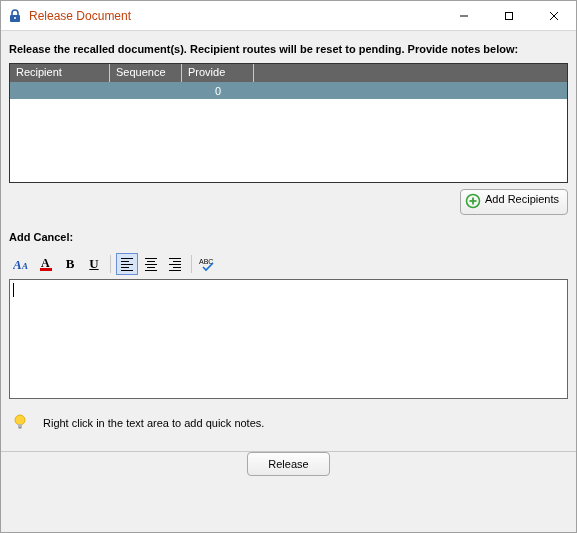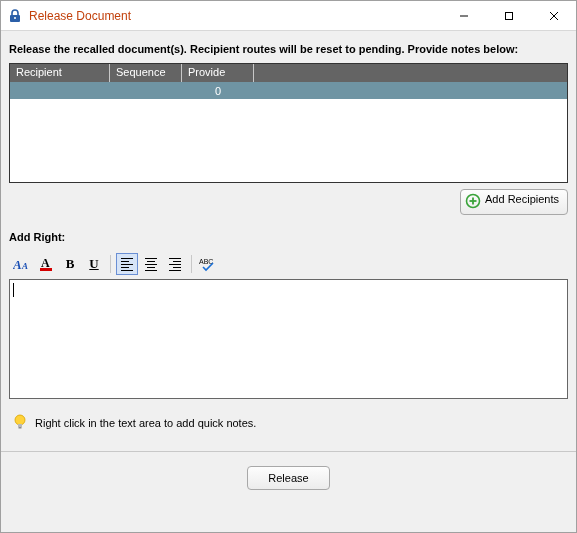--- a/index.html
+++ b/index.html
@@ -128,31 +128,31 @@
     border: 1px solid #666;
     background: #fff;
     height: 120px;
     padding: 2px 3px;
     font-size: 12px;
     color: #000;
   }
   .hint-row {
     display: flex;
     align-items: center;
-    gap: 8px;
+    gap: 16px;
     margin-top: 14px;
     font-size: 11px;
     color: #000;
     padding-left: 4px;
   }
   .hint-row svg { width: 14px; height: 18px; }
   .btn-row {
     border-top: 1px solid #c8c8c8;
     margin: 18px -8px 0 -8px;
-    padding: 14px 0 14px 0;
+    padding: 0 0 14px 0;
     display: flex;
     justify-content: center;
     gap: 10px;
     background: #f0f0f0;
   }
   .dlg-btn {
     background: linear-gradient(#fdfdfd,#ececec);
     border: 1px solid #a8a8a8;
     border-radius: 4px;
     padding: 5px 20px;
@@ -227,21 +227,21 @@
         <svg viewBox="0 0 16 16">
             <circle cx="8" cy="8" r="6.5" fill="none" stroke="#3aa33a" stroke-width="1.6"></circle>
             <line x1="8" y1="4.5" x2="8" y2="11.5" stroke="#3aa33a" stroke-width="1.8"></line>
             <line x1="4.5" y1="8" x2="11.5" y2="8" stroke="#3aa33a" stroke-width="1.8"></line>
           </svg>
       </span>
       <span>Add Recipients</span>
     </div>
   </div>
 
-  <div class="notes-label">Add Right:</div>
+  <div class="notes-label">Add Cancel:</div>
 
   <div class="toolbar">
     <div class="tbtn" title="Font size">
       <svg width="18" height="16" viewBox="0 0 18 16">
         <text x="0" y="13" font-family="Times New Roman" font-size="13" font-weight="bold" font-style="italic" fill="#1a4fb5">A</text>
         <text x="9" y="13" font-family="Times New Roman" font-size="9" font-weight="bold" font-style="italic" fill="#1a4fb5">A</text>
       </svg>
     </div>
     <div class="tbtn" title="Font color">
       <svg width="16" height="16" viewBox="0 0 16 16">

